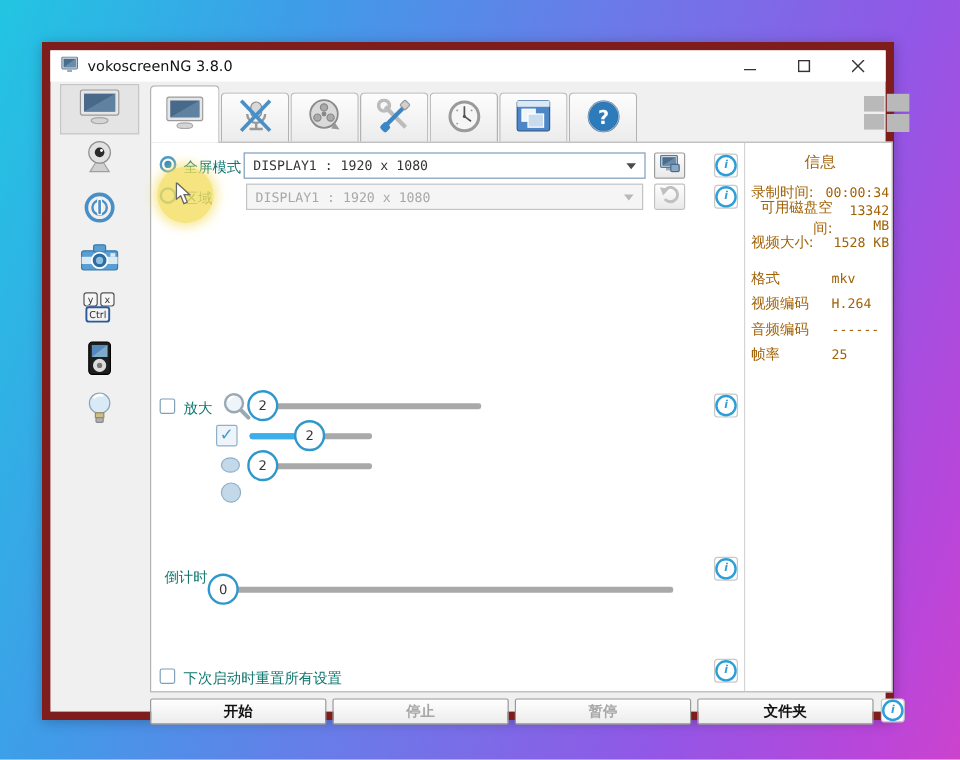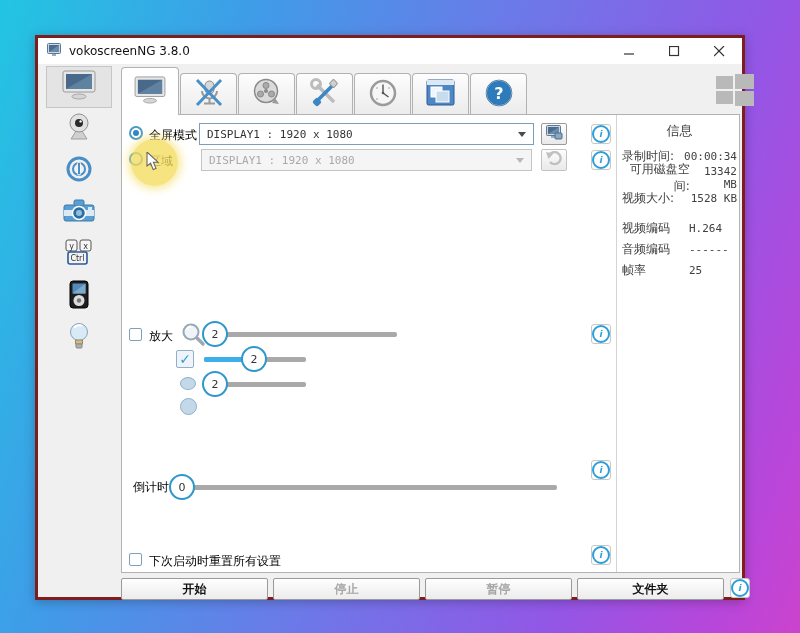--- a/index.html
+++ b/index.html
@@ -6,21 +6,21 @@
   html,body { width:800px; height:633px; overflow:hidden; }
   body {
     font-family:"DejaVu Sans","Liberation Sans",sans-serif;
     background:linear-gradient(110deg,#22c5e2 0%,#3f9ce8 25%,#6b7ae8 50%,#9257e6 75%,#b946da 92%,#cb43cd 100%);
     position:relative;
   }
   .abs { position:absolute; }
 
   
   .window { position:absolute; left:35px; top:35px; width:710px; height:565px;
-    background:#f0f0f0; border:3px solid #7f1d1d; box-shadow:0 2px 10px rgba(0,0,0,.25); }
+    background:#f0f0f0; border:7px solid #7f1d1d; box-shadow:0 2px 10px rgba(0,0,0,.25); }
   .titlebar { position:absolute; left:0; top:0; width:100%; height:26px; background:#ffffff;
     display:flex; align-items:center; padding-left:9px; }
   .titlebar .ttl { font-size:12px; color:#111; margin-left:6px; }
   .wctl { margin-left:auto; display:flex; height:100%; }
   .wctl .btn { width:45px; height:100%; display:flex; align-items:center; justify-content:center; }
 
   
   .sidebar { position:absolute; left:8px; top:28px; width:66px; height:530px; }
   .side-item { width:66px; height:42px; display:flex; align-items:center; justify-content:center; }
   .side-item.sel { background:#e4e4e4; border:1px solid #c6c6c6; }
@@ -29,21 +29,21 @@
   .tabbar { position:absolute; left:83px; top:29px; height:48px; display:flex; align-items:flex-end; }
   .tab { width:57px; height:42px; border:1px solid #b2b2b2; border-bottom:none;
     border-radius:4px 4px 0 0; background:linear-gradient(#fdfdfd,#ebebeb);
     display:flex; align-items:center; justify-content:center; margin-right:1px; }
   .tab.sel { width:58px; height:48px; background:#fff; position:relative; z-index:3; }
   .winlogo { position:absolute; left:678px; top:36px; width:38px; height:33px; }
 
   
   .panel { position:absolute; left:83px; top:76px; width:619px; height:459px;
     background:#fff; border:1px solid #b2b2b2; z-index:2; }
-  .lbl { font-size:12px; color:#000000; white-space:nowrap; }
+  .lbl { font-size:12px; color:#0f766e; white-space:nowrap; }
 
   .radio { width:14px; height:14px; border:2px solid #4a9ac8; border-radius:50%; background:#fff; }
   .radio.sel::after { content:""; display:block; width:6px; height:6px; margin:2px auto;
     background:#2d86c8; border-radius:50%; }
   .cb { width:13px; height:13px; border:1px solid #7fa0b8; border-radius:2px; background:#fff; }
   .cb.big { width:18px; height:18px; background:#eef4fa; border-color:#8fb0c8;
     color:#3a9ad8; font-size:14px; font-weight:bold; line-height:16px; text-align:center; }
   .ellipse { background:#c3d9ea; border:1px solid #8fb0c8; border-radius:50%; }
 
   .combo { height:22px; border:1px solid #7f9db9; background:#fff; display:flex; align-items:center;
@@ -65,21 +65,21 @@
 
   .track { height:5px; background:#a9a9a9; border-radius:2px; position:absolute; }
   .fill  { height:5px; background:#3daee9; border-radius:2px; position:absolute; }
   .handle { position:absolute; width:26px; height:26px; border:2px solid #3097cc; border-radius:50%;
     background:#fff; display:flex; align-items:center; justify-content:center;
     font-size:11px; color:#333; z-index:2; }
 
   .vsep { position:absolute; left:494px; top:0; width:1px; height:457px; background:#d4d4d4; }
 
   
-  .info { position:absolute; left:497px; top:0; width:121px; font-size:12px; color:#404040; }
+  .info { position:absolute; left:497px; top:0; width:121px; font-size:12px; color:#a16207; }
   .info .ttl { text-align:center; padding-top:7px; font-size:13px; }
   .irow { display:flex; height:21px; align-items:center; padding:0 3px;text-align:right; }
   .irow .v { margin-left:auto; font-family:"DejaVu Sans Mono",monospace; font-size:11px; }
   .irow2 { display:flex; height:21px; align-items:center; padding:0 3px; }
   .irow2 .k { width:67px; }
   .irow2 .v { font-family:"DejaVu Sans Mono",monospace; font-size:11px; }
 
   
   .btnbar { position:absolute; left:83px; top:540px; width:629px; height:22px; display:flex; gap:5px; }
   .bbtn { flex:1; height:22px; border:1px solid #9a9a9a; border-radius:2px;
@@ -319,21 +319,21 @@
       </div>
 
     <div class="abs ellipse" style="left:58px;top:262px;width:16px;height:13px;"></div>
     <div class="track" style="left:93px;top:267px;width:91px;"></div>
     <div class="handle" style="left:80px;top:256px;">
         <span>2</span>
       </div>
 
     <div class="abs ellipse" style="left:58px;top:283px;width:17px;height:17px;"></div>
 
-    <span class="abs lbl" style="left:11px;top:364px;">倒计时</span>
+    <span class="abs lbl" style="left:11px;top:354px;">倒计时</span>
     <div class="track" style="left:54px;top:370px;width:381px;"></div>
     <div class="handle" style="left:47px;top:359px;">
         <span>0</span>
       </div>
     <div class="abs ibtn" style="left:469px;top:345px;"></div>
 
     <div class="abs cb" style="left:7px;top:438px;"></div>
     <span class="abs lbl" style="left:27px;top:438px;">下次启动时重置所有设置</span>
     <div class="abs ibtn" style="left:469px;top:430px;"></div>
 
@@ -348,20 +348,24 @@
       <div class="irow">
         <span class="k">可用磁盘空间:</span>
         <span class="v">13342 MB</span>
       </div>
       <div class="irow">
         <span class="k">视频大小:</span>
         <span class="v">1528 KB</span>
       </div>
       <div style="height:9px"></div>
       <div class="irow2">
+        <span class="k">格式</span>
+        <span class="v">mkv</span>
+      </div>
+      <div class="irow2">
         <span class="k">视频编码</span>
         <span class="v">H.264</span>
       </div>
       <div class="irow2">
         <span class="k">音频编码</span>
         <span class="v">------</span>
       </div>
       <div class="irow2">
         <span class="k">帧率</span>
         <span class="v">25</span>

